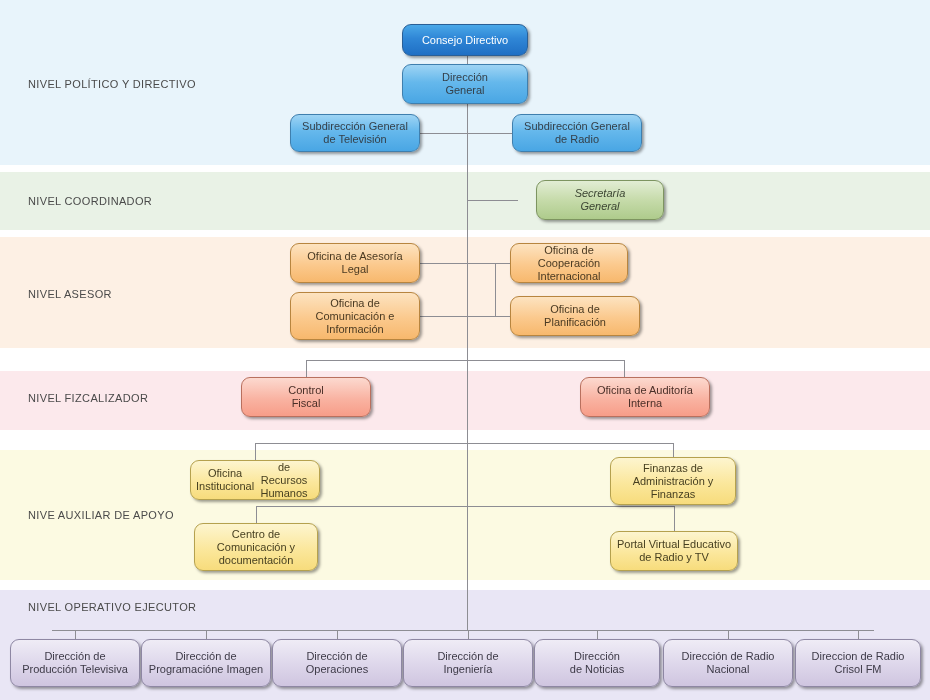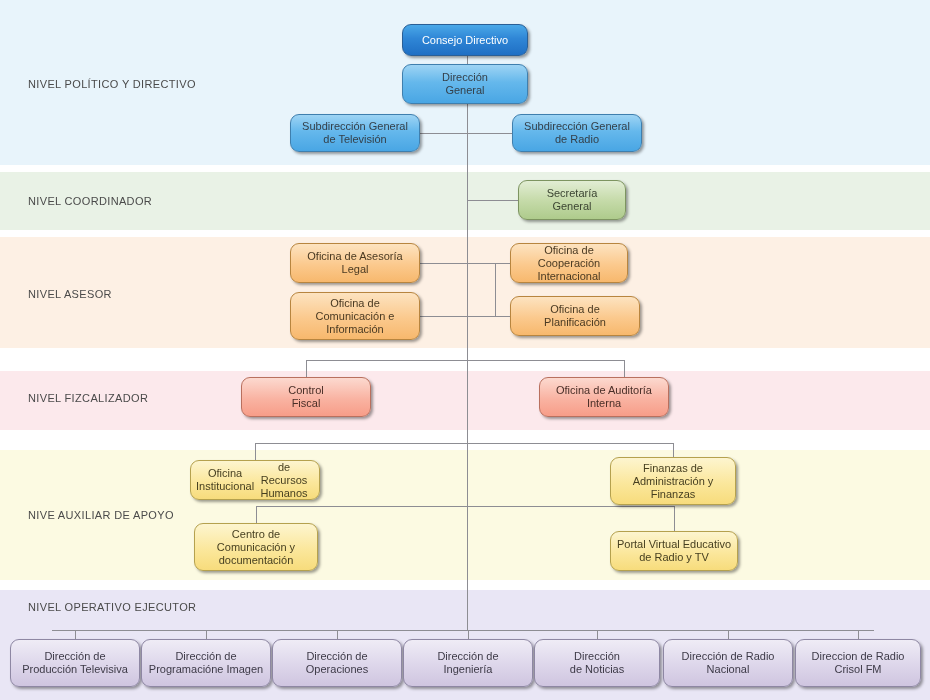--- a/index.html
+++ b/index.html
@@ -140,21 +140,21 @@
       <span>General</span>
     </div>
     <div class="node n-blue" style="flex-direction: column; left: 290px; top: 114px; width: 130px; height: 38px;">
       <span>Subdirección General</span>
       <span>de Televisión</span>
     </div>
     <div class="node n-blue" style="flex-direction: column; left: 512px; top: 114px; width: 130px; height: 38px;">
       <span>Subdirección General</span>
       <span>de Radio</span>
     </div>
-    <div class="node n-green" style="flex-direction: column; left: 518px; top: 180px; width: 108px; height: 40px;">
+    <div class="node n-green" style="flex-direction: column; left: 536px; top: 180px; width: 128px; height: 40px; font-style: italic;">
       <span>Secretaría</span>
       <span>General</span>
     </div>
     <div class="node n-orange" style="flex-direction: column; left: 290px; top: 243px; width: 130px; height: 40px;">
       <span>Oficina de Asesoría</span>
       <span>Legal</span>
     </div>
     <div class="node n-orange" style="flex-direction: column; left: 290px; top: 292px; width: 130px; height: 48px;">
       <span>Oficina de</span>
       <span>Comunicación e</span>
@@ -165,21 +165,21 @@
       <span>Internacional</span>
     </div>
     <div class="node n-orange" style="flex-direction: column; left: 510px; top: 296px; width: 130px; height: 40px;">
       <span>Oficina de</span>
       <span>Planificación</span>
     </div>
     <div class="node n-salmon" style="flex-direction: column; left: 241px; top: 377px; width: 130px; height: 40px;">
       <span>Control</span>
       <span>Fiscal</span>
     </div>
-    <div class="node n-salmon" style="flex-direction: column; left: 539px; top: 377px; width: 130px; height: 40px;">
+    <div class="node n-salmon" style="flex-direction: column; left: 580px; top: 377px; width: 130px; height: 40px;">
       <span>Oficina de Auditoría</span>
       <span>Interna</span>
     </div>
     <div class="node n-yellow" style="flex-direction: row; left: 190px; top: 460px; width: 130px; height: 40px;">
       <span>Oficina Institucional</span>
       <span>de Recursos Humanos</span>
     </div>
     <div class="node n-yellow" style="flex-direction: column; left: 610px; top: 457px; width: 126px; height: 48px;">
       <span>Finanzas de</span>
       <span>Administración y</span>

